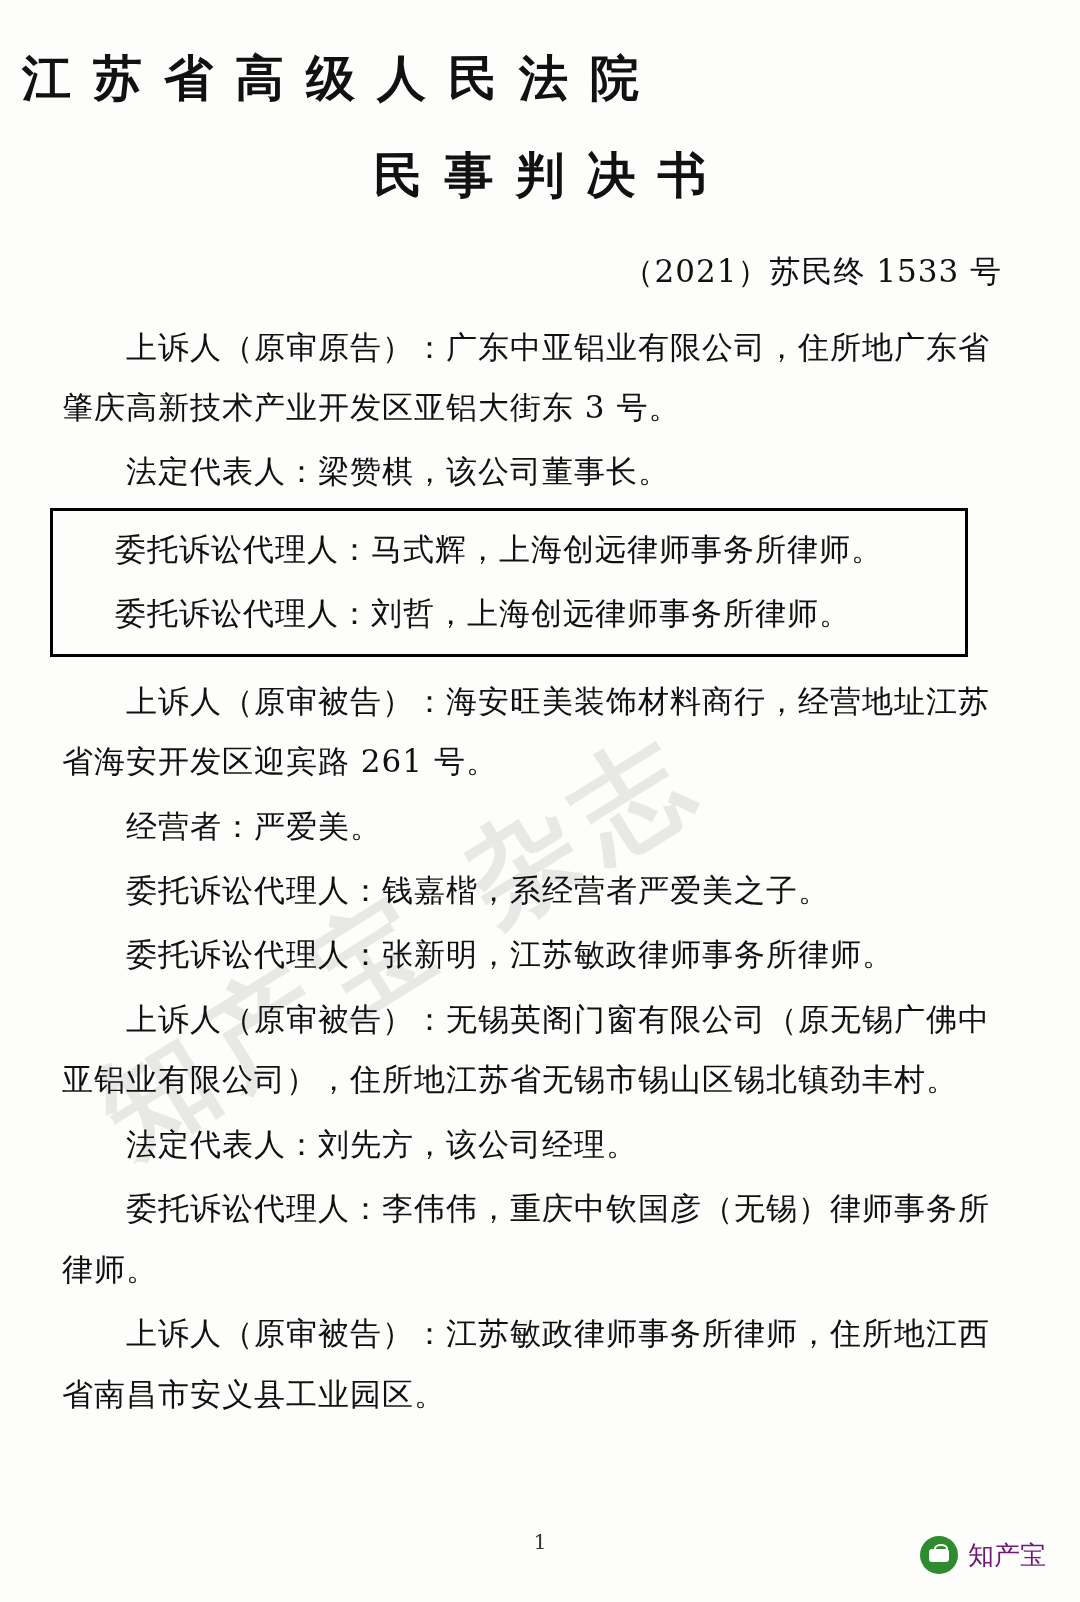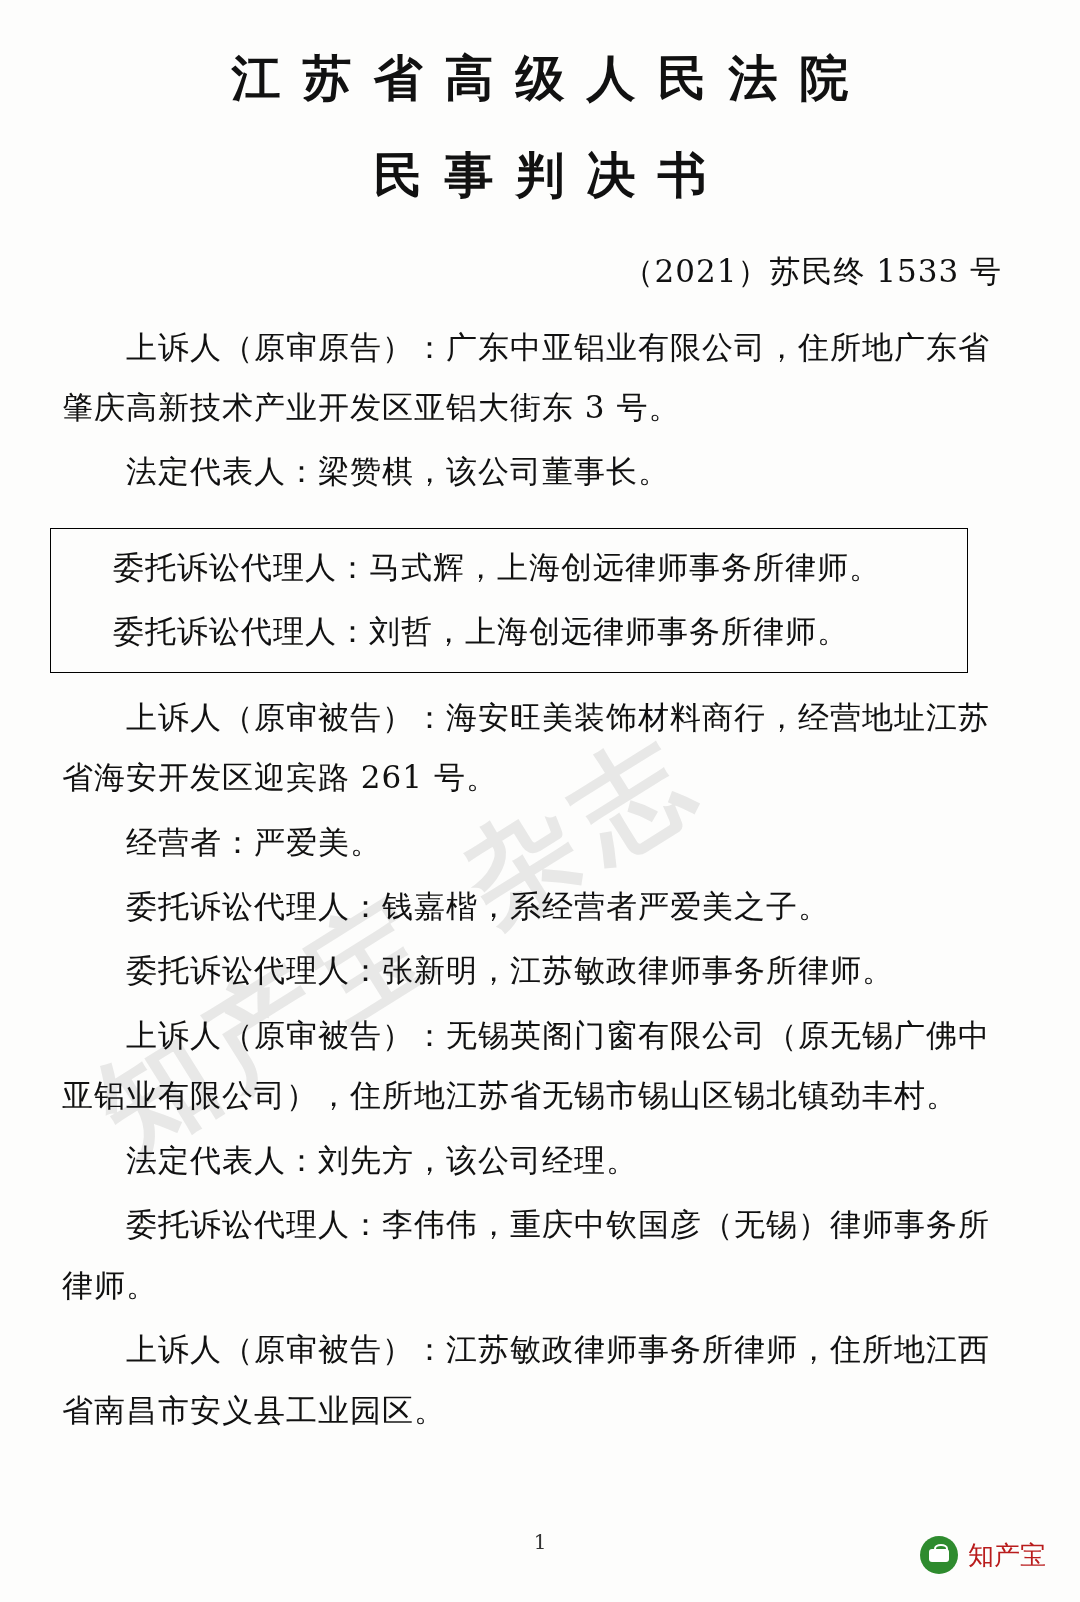--- a/index.html
+++ b/index.html
@@ -41,21 +41,20 @@
     color: rgba(140, 140, 140, 0.18);
     white-space: nowrap;
     letter-spacing: 14px;
     transform: rotate(-32deg);
     transform-origin: left top;
   }
   .wm-a { font-size: 112px; left: 70px;  top: 760px; }
 
   
   .title-main {
-    text-align: center;
     font-size: 49px;
     font-weight: 700;
     letter-spacing: 22px;
     padding-top: 48px;
     text-indent: 22px;
     line-height: 1.25;
   }
   .title-sub {
     text-align: center;
     font-size: 49px;
@@ -84,22 +83,22 @@
     letter-spacing: 1px;
   }
   .para {
     text-indent: 64px;
     margin: 0;
     padding: 2px 0;
   }
 
   
   .highlight-box {
-    border: 1px solid #000000;
-    margin: 24px 0 12px -12px;
+    border: 3px solid #000000;
+    margin: 4px 0 12px -12px;
     padding: 6px 10px 8px 12px;
     width: 918px;
     box-sizing: border-box;
     background: transparent;
   }
   .highlight-box .para { text-indent: 50px; }
 
   
   .page-number {
     position: absolute;
@@ -111,21 +110,21 @@
     color: #333;
   }
   .brand-badge {
     position: absolute;
     right: 34px;
     bottom: 28px;
     display: flex;
     align-items: center;
     gap: 10px;
     font-size: 26px;
-    color: #b91c1c;
+    color: #701a75;
   }
   .brand-circle {
     width: 38px;
     height: 38px;
     border-radius: 50%;
     background: #2e8b2e;
     position: relative;
     flex: none;
   }
   .brand-circle::before {

